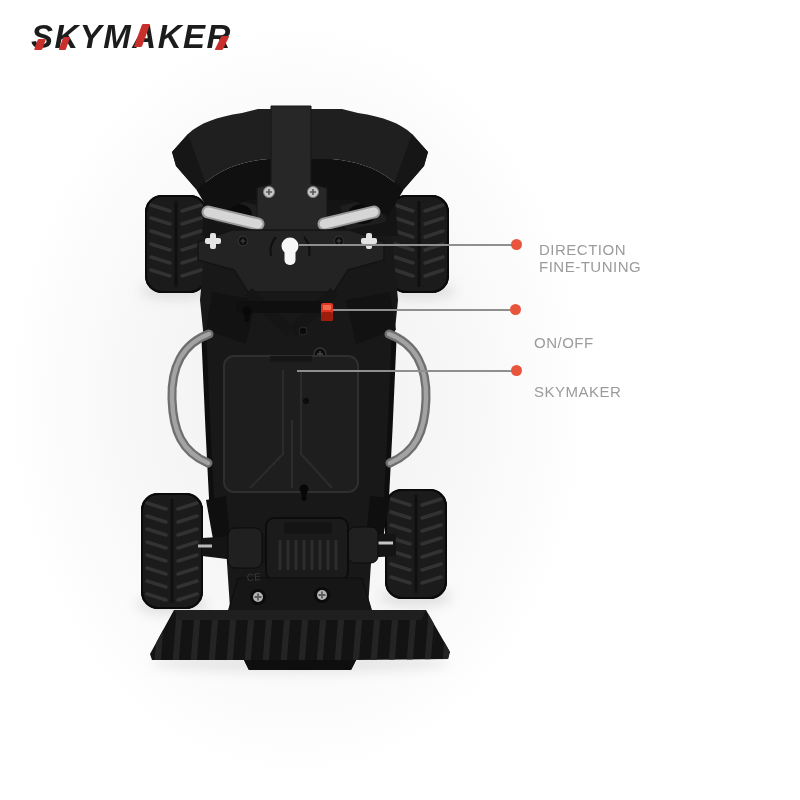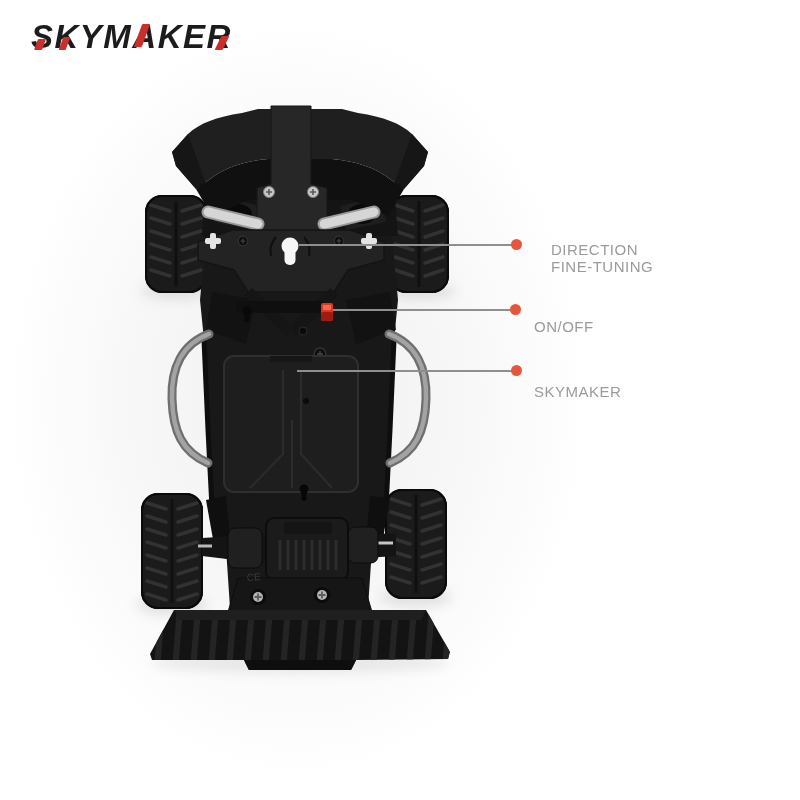--- a/index.html
+++ b/index.html
@@ -18,24 +18,24 @@
   .la-a{left:107px;top:8px;width:8px;height:23px;}
   .la-r{left:187px;top:20px;width:8px;height:14px;transform:skewX(-26deg);}
 
   
   .c-line{position:absolute;height:1.5px;background:var(--callout-line,#8f8f8f);}
   .c-dot{position:absolute;width:11px;height:11px;border-radius:50%;background:var(--callout-dot,#e8553c);}
   .c-label{position:absolute;color:var(--label-text,#9b9b9b);font-size:15px;line-height:17px;
     letter-spacing:.5px;white-space:nowrap;}
   #line-direction{left:299px;top:244px;width:213px;}
   #dot-direction{left:511px;top:239px;}
-  #label-direction{left:551px;top:241px;}
+  #label-direction{left:539px;top:241px;}
   #line-power{left:333px;top:309px;width:178px;}
   #dot-power{left:510px;top:304px;}
-  #label-power{left:534px;top:318px;}
+  #label-power{left:534px;top:334px;}
   #line-battery{left:297px;top:370px;width:215px;}
   #dot-battery{left:511px;top:365px;}
   #label-battery{left:534px;top:383px;}
 </style>
 </head>
 <body>
 
 <div class="stage">
 
   <svg class="car-svg" viewBox="0 0 800 800" aria-hidden="true">

